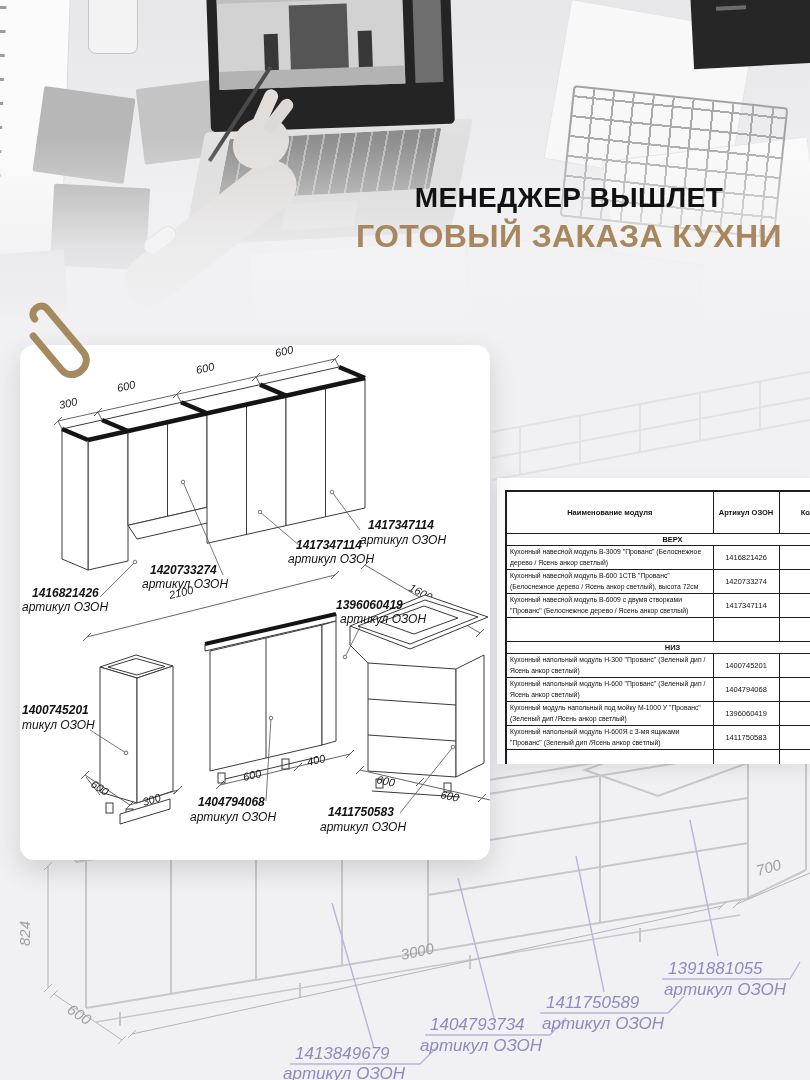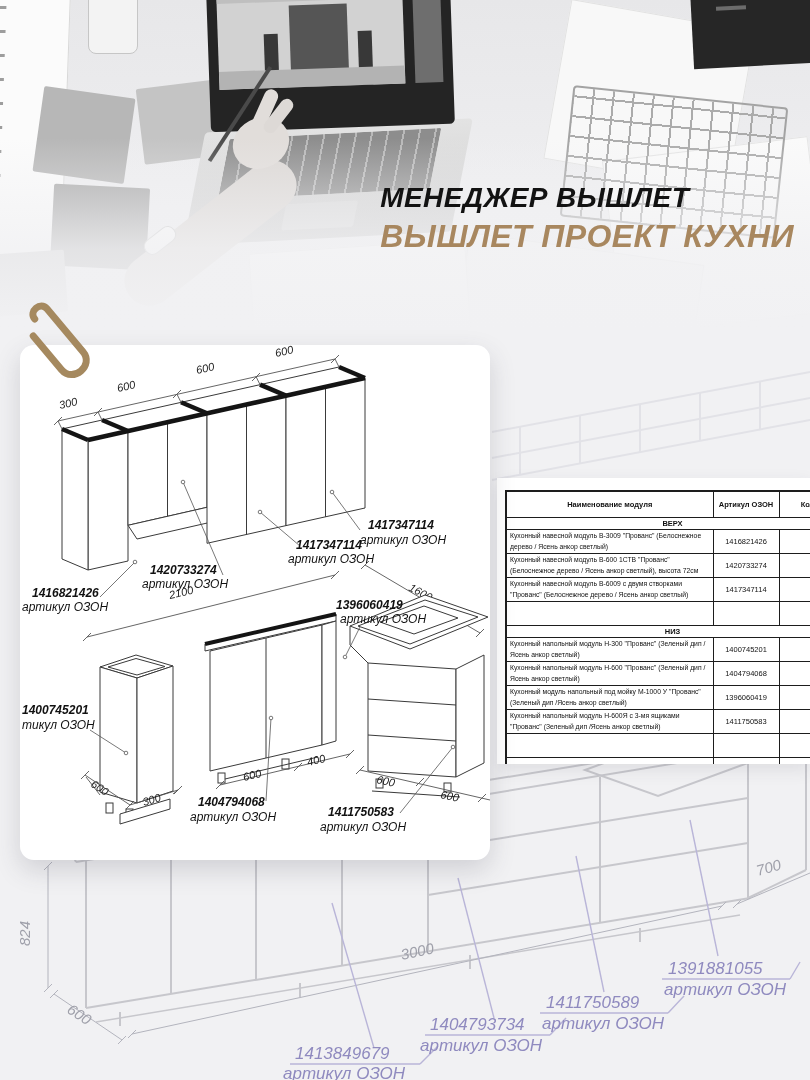--- a/index.html
+++ b/index.html
@@ -45,40 +45,40 @@
   .paper4{left:252px;top:246px;width:215px;height:110px;background:#fbfbfb;border:1px solid #eaeaea;transform:rotate(-4deg);}
   .basket{left:566px;top:96px;width:212px;height:128px;border:2px solid #a3a3a3;border-radius:4px;transform:rotate(6deg);
           background:repeating-linear-gradient(90deg,transparent 0 18px,#ababab 18px 20px),
                      repeating-linear-gradient(0deg,transparent 0 18px,#ababab 18px 20px);}
   .frame{left:692px;top:-12px;width:122px;height:78px;background:#262626;transform:rotate(-3deg);}
   .frame-s1{left:716px;top:6px;width:30px;height:4px;background:#6c6c6c;transform:rotate(-3deg);}
   .fade{left:0;top:0;width:810px;height:345px;
         background:linear-gradient(180deg,rgba(241,241,243,0) 40%,rgba(241,241,243,.8) 72%,#f1f1f3 96%);}
 
   
-  .headline{position:absolute;top:183px;right:16px;z-index:5;text-align:left;color:#121212;
-            font-weight:700;letter-spacing:.4px;line-height:1.08;font-style:italic;}
+  .headline{position:absolute;top:183px;right:28px;z-index:5;text-align:center;color:#121212;
+            font-weight:700;letter-spacing:.4px;line-height:1.08;}
   .h1a{font-size:28px;}
   .h1b{font-size:32px;color:#a8875f;margin:6px 0 5px;}
   .h1c{font-size:26.5px;}
   .h1d{font-size:26.5px;margin-top:3px;}
 
   
   .card{position:absolute;left:20px;top:345px;width:470px;height:515px;background:#fff;
         border-radius:14px;box-shadow:0 10px 26px rgba(60,60,75,.18);z-index:4;overflow:hidden;}
   .card svg{position:absolute;left:0;top:0;}
   .paperclip{position:absolute;left:24px;top:286px;z-index:6;}
 
   
   .table-panel{position:absolute;left:497px;top:478px;width:313px;height:286px;background:#fff;z-index:3;
                box-shadow:0 6px 16px rgba(60,60,75,.10);overflow:hidden;}
   .table-panel table{border-collapse:collapse;table-layout:fixed;width:333px;margin:12px 0 0 8px;
                      border:2px solid #1d1d1d;}
   .table-panel th,.table-panel td{border:1px solid #1d1d1d;padding:1px 3px;color:#111;overflow:hidden;}
-  .table-panel th{font-size:7.5px;font-weight:bold;text-align:center;padding:8px 1px;}
+  .table-panel th{font-size:7.5px;font-weight:bold;text-align:center;padding:16px 1px;}
   td.name{font-size:6.8px;line-height:1.5;}
   td.art{font-size:7.5px;text-align:center;}
   tr.sec td{font-size:7.5px;font-weight:bold;text-align:center;padding:1px;}
   tr.data{height:24px;}
   tr.empty{height:24px;}
   tr.empty-last{height:20px;}
 
   
   .dim{font:italic 11px "Liberation Sans",sans-serif;fill:#1c1c1c;}
   .art-num{font:italic 600 12px "Liberation Sans",sans-serif;fill:#111;}
@@ -208,21 +208,21 @@
   <div class="watch"></div>
   <div class="palm"></div>
   <div class="finger1"></div>
   <div class="finger2"></div>
   <div class="pencil"></div>
   <div class="fade"></div>
 </div>
 
 <div class="headline">
   <div class="h1a">МЕНЕДЖЕР ВЫШЛЕТ</div>
-  <div class="h1b">ВЫШЛЕТ ПРОЕКТ КУХНИ</div>
+  <div class="h1b">ГОТОВЫЙ ЗАКАЗА КУХНИ</div>
 </div>
 
 <svg class="paperclip" width="82" height="104" viewBox="0 0 82 104">
   <g transform="rotate(-40 41 52)">
     <path d="M30,18 C30,8 46,8 46,18 L46,74 C46,92 18,92 18,74 L18,30" fill="none" stroke="#a5895f" stroke-width="7" stroke-linecap="round"></path>
   </g>
 </svg>
 
 <div class="card">
 <svg width="470" height="515" viewBox="0 0 470 515">

